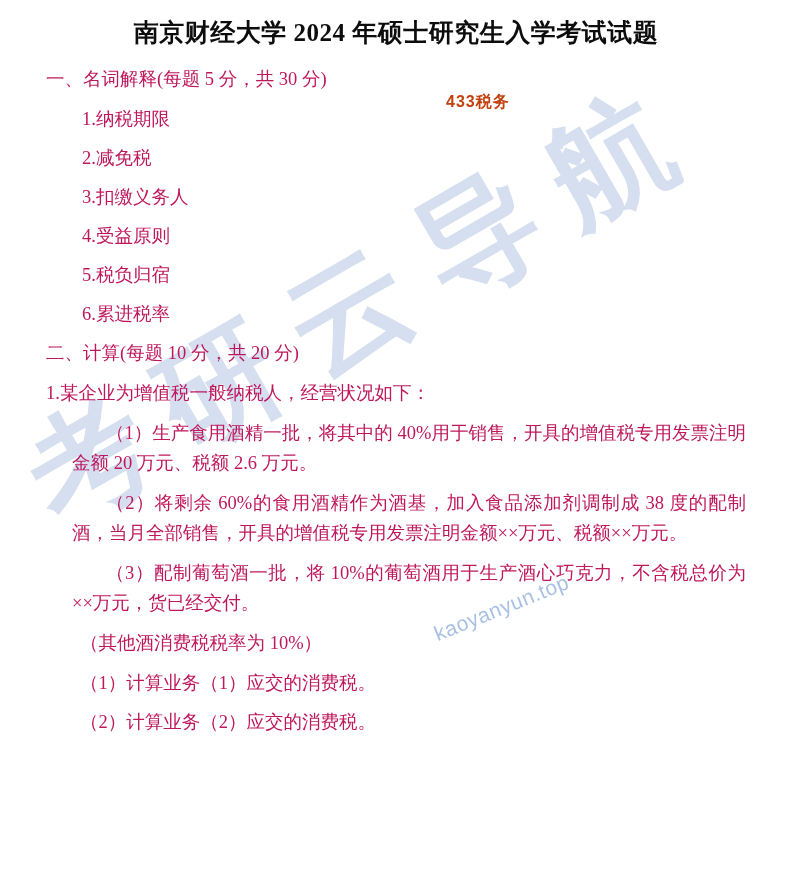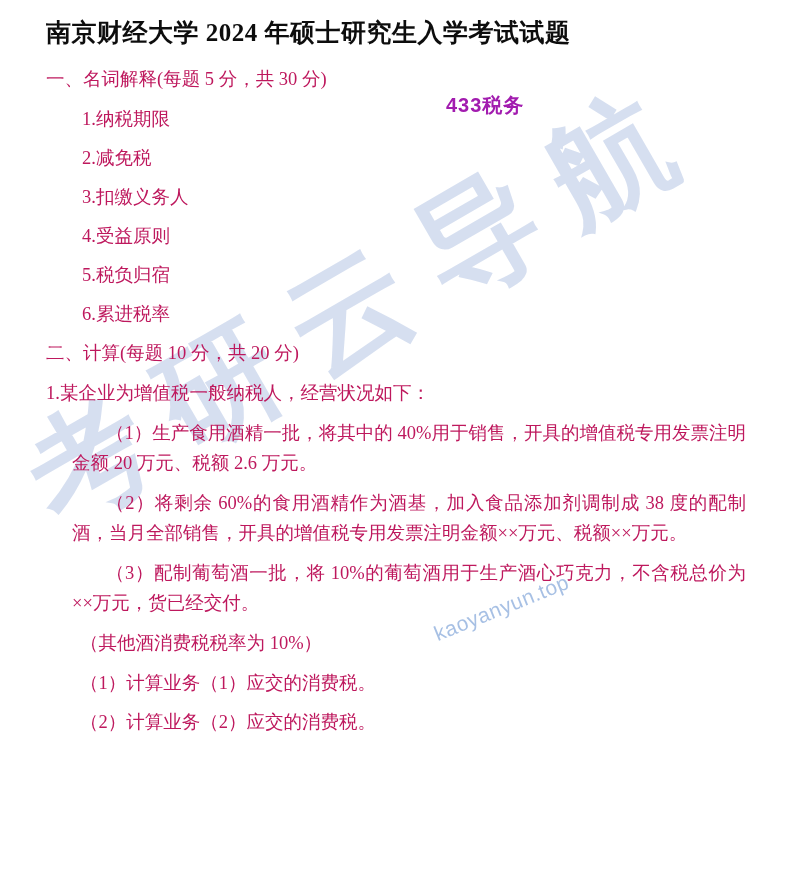--- a/index.html
+++ b/index.html
@@ -16,21 +16,21 @@
     color: #111111;
   }
   #page {
     position: relative;
     width: 792px;
     height: 894px;
     box-sizing: border-box;
     padding: 10px 46px 0 46px;
   }
   .doc-title {
-    text-align: left;
+    text-align: center;
     font-size: 25px;
     font-weight: bold;
     letter-spacing: 0.5px;
     margin: 6px 0 16px 0;
     color: #0d0d0d;
     white-space: nowrap;
   }
   .line {
     font-size: 18.5px;
     line-height: 1.62;
@@ -51,22 +51,22 @@
     text-indent: 34px;
   }
   .tight {
     margin-bottom: 9px;
     margin-left: 36px;
   }
   .stamp {
     position: absolute;
     left: 446px;
     top: 92px;
-    color: #a21caf;
-    font-size: 20px;
+    color: #c2410c;
+    font-size: 16px;
     font-weight: bold;
     font-family: "Liberation Sans", sans-serif;
     letter-spacing: 1px;
     z-index: 5;
   }
   
   .wm {
     position: absolute;
     z-index: 1;
     pointer-events: none;

